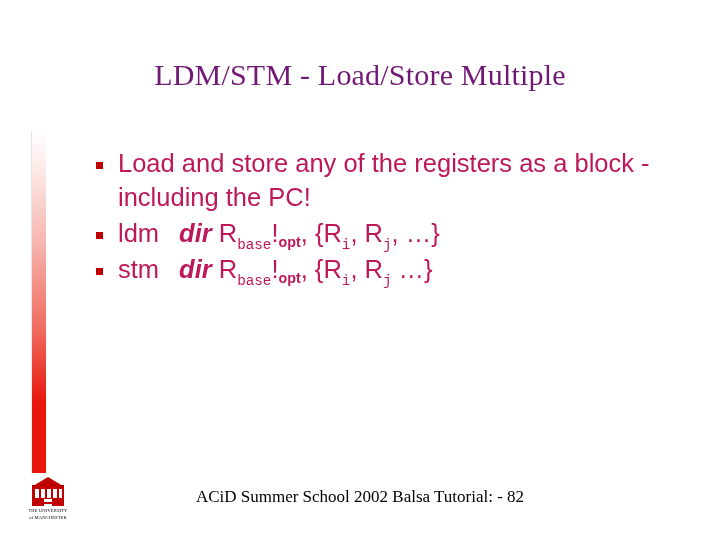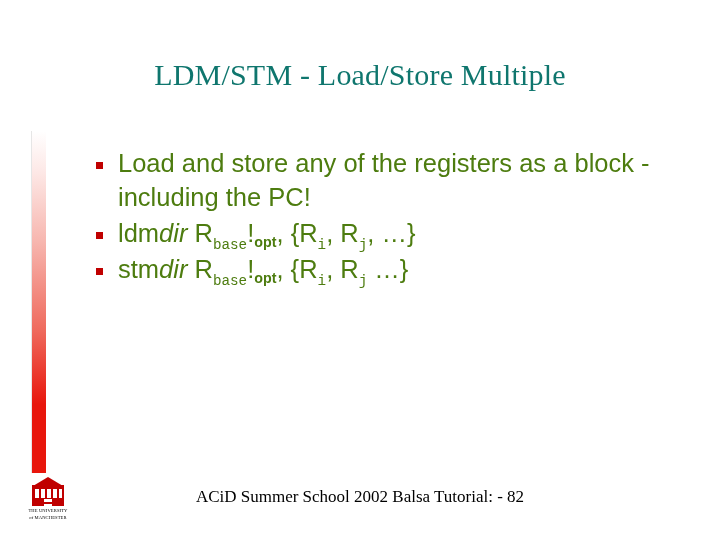--- a/index.html
+++ b/index.html
@@ -17,21 +17,21 @@
 
   
   .slide-title {
     position: absolute;
     top: 58px;
     left: 0;
     width: 720px;
     text-align: center;
     font-family: "Liberation Serif", serif;
     font-size: 30px;
-    color: #0f766e;
+    color: #701a75;
     letter-spacing: 0.2px;
     white-space: nowrap;
   }
 
   
   .left-bar {
     position: absolute;
     left: 31px;
     top: 131px;
     width: 14px;
@@ -63,25 +63,26 @@
   .bullet-marker span {
     display: inline-block;
     width: 7px;
     height: 7px;
     background: #c00000;
   }
   .bullet-text {
     flex: 1 1 auto;
     font-size: 25.5px;
     line-height: 1.34;
-    color: #4d7c0f;
+    color: #be185d;
   }
   .ital {
     font-style: italic;
-    font-weight: normal;
+    font-weight: bold;
+    margin-left: 20px;
   }
   sub {
     font-size: 0.56em;
     vertical-align: baseline;
     position: relative;
     top: 7px;
     font-family: Liberation Mono, monospace;
   }
   .supopt {
     font-size: 0.56em;

